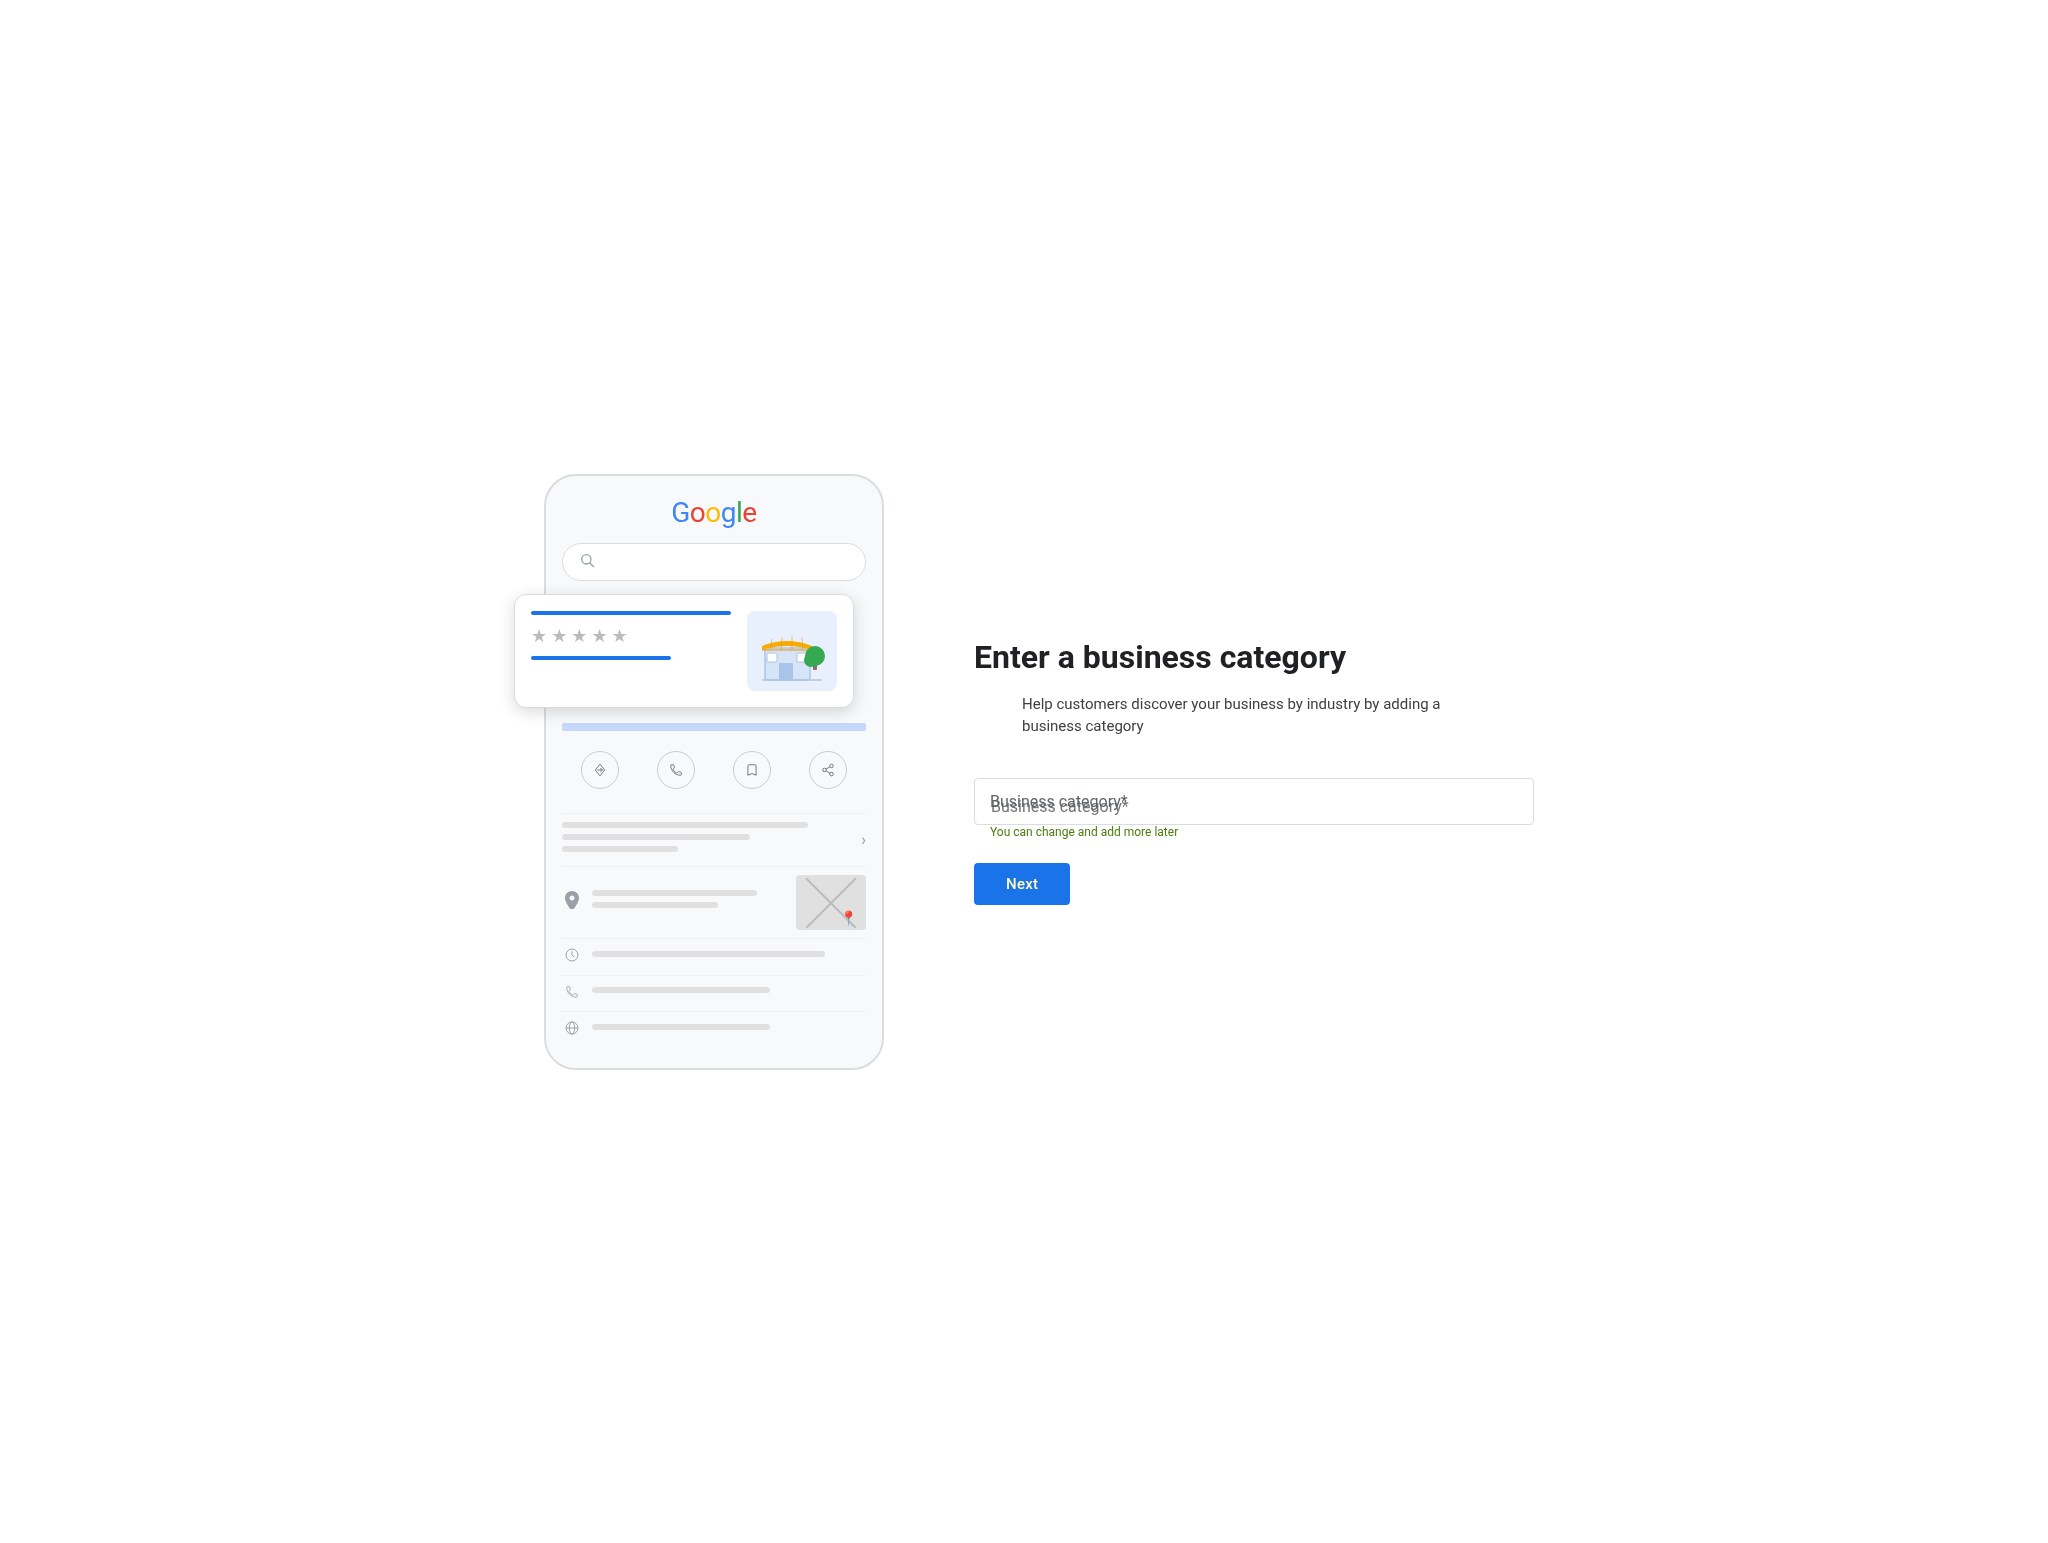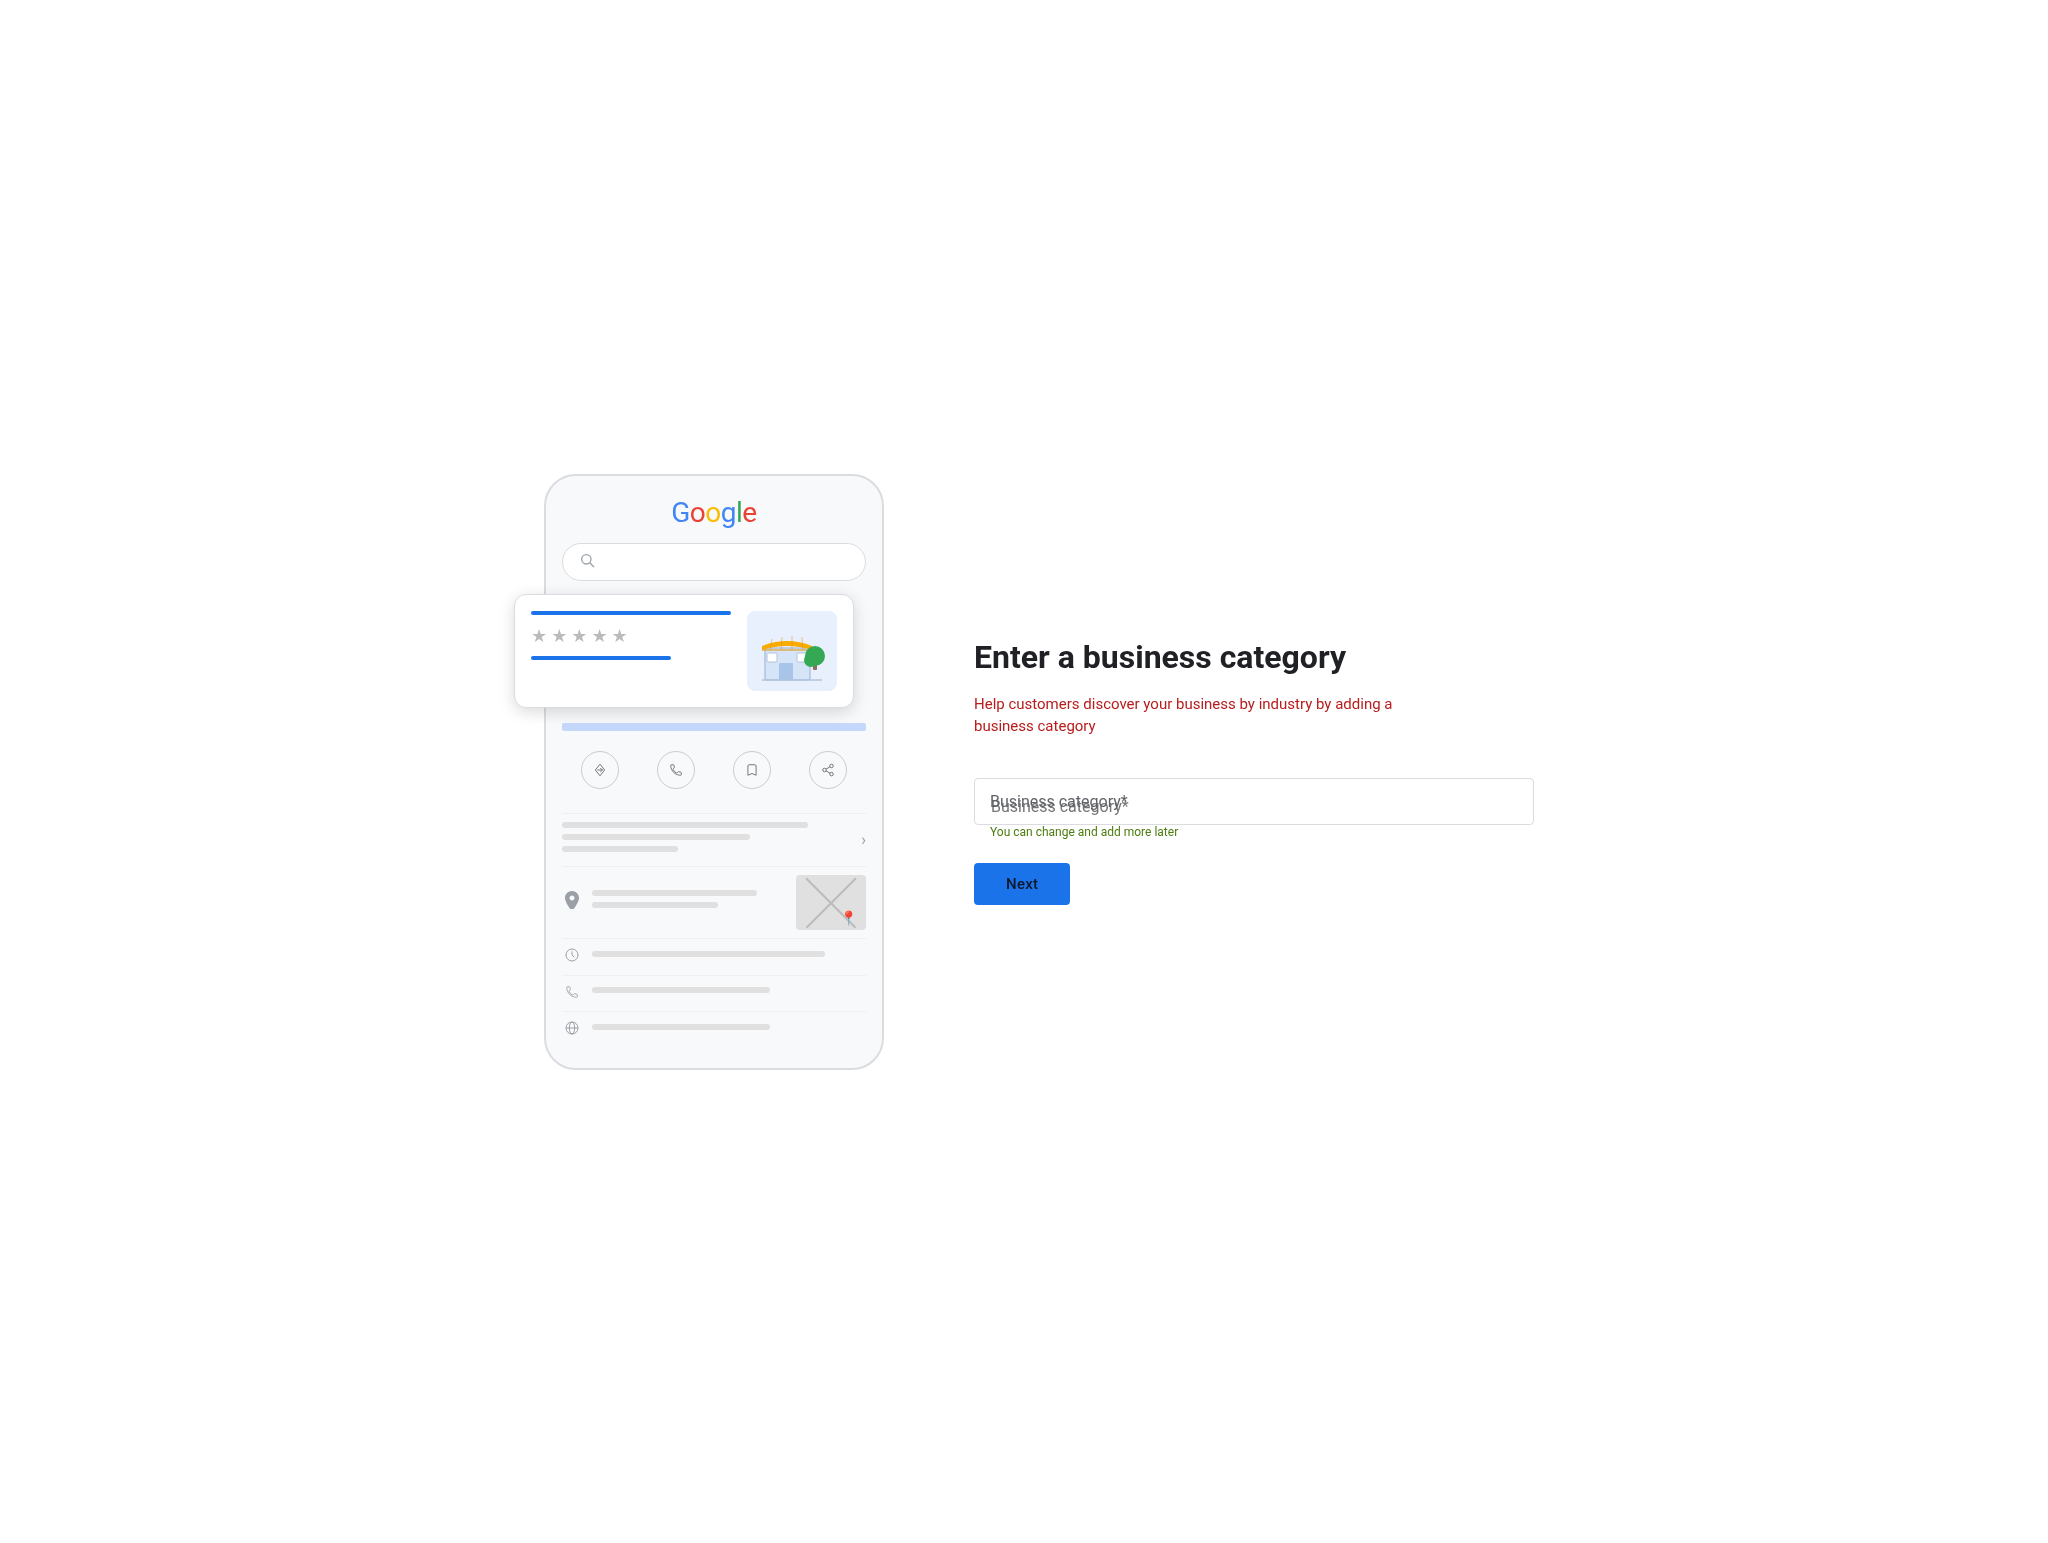--- a/index.html
+++ b/index.html
@@ -199,24 +199,25 @@
     }
     .page-title {
       font-size: 32px;
       font-weight: 700;
       color: #202124;
       margin-bottom: 16px;
       line-height: 1.2;
     }
     .page-subtitle {
       font-size: 15px;
-      color: #b91c1c;
+      color: #404040;
       margin-bottom: 40px;
       line-height: 1.5;
       max-width: 480px;
+      margin-left: 48px;
     }
     .input-field-wrapper {
       position: relative;
       margin-bottom: 0;
     }
     .business-category-input {
       width: 100%;
       padding: 18px 16px 8px 16px;
       border: 1px solid #dadce0;
       border-radius: 4px;
@@ -237,21 +238,21 @@
       transition: all 0.2s;
     }
     .helper-text {
       font-size: 12px;
       color: #4d7c0f;
       margin-bottom: 24px;
       padding-left: 16px;
     }
     .next-button {
       background: #1a73e8;
-      color: #0f172a;
+      color: #fef9c3;
       border: none;
       border-radius: 4px;
       padding: 12px 32px;
       font-size: 15px;
       font-weight: 500;
       cursor: pointer;
       font-family: inherit;
       letter-spacing: 0.25px;
       transition: background 0.2s;
     }

